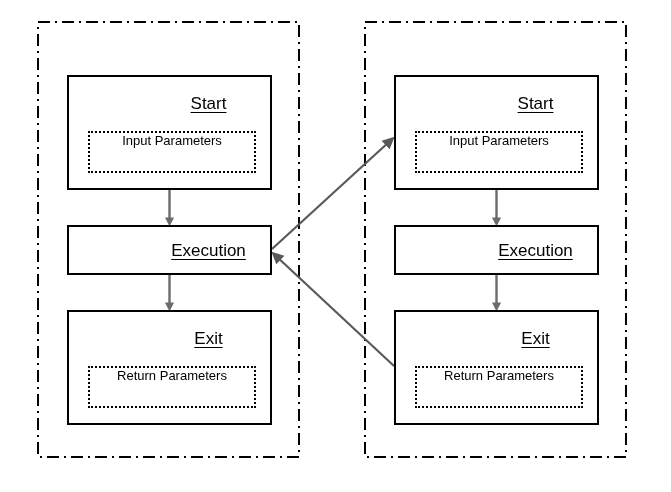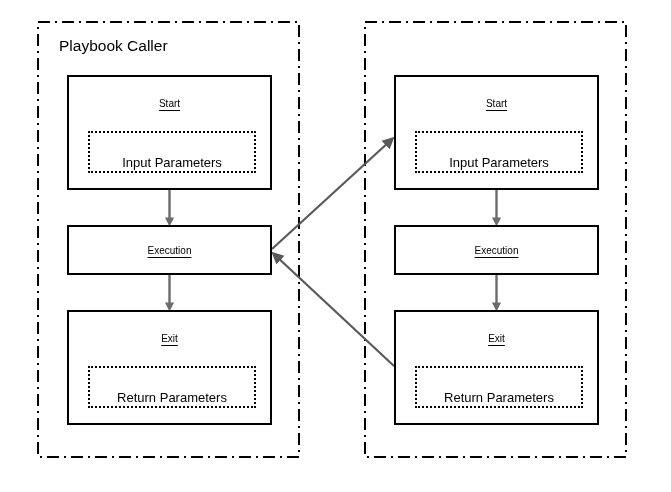--- a/index.html
+++ b/index.html
@@ -55,56 +55,56 @@
     position: absolute;
     box-sizing: border-box;
     background: #ffffff;
     border: 2px solid #000000;
   }
   .node-title {
     position: absolute;
     left: 0;
     width: 100%;
     text-align: center;
-    font-size: 10px;
+    font-size: 17px;
     line-height: 19px;
     color: #000000;
     text-decoration: underline;
     text-underline-offset: 3px;
     white-space: nowrap;
+    padding-left: 39px;
   }
   .node-tall .node-title { top: 17px; }
   .node-short .node-title { top: 14px; }
 
   .param-box {
     position: absolute;
     box-sizing: border-box;
     border: 2px dotted #000000;
     background: transparent;
     display: flex;
-    align-items: flex-end;
+    align-items: flex-start;
     justify-content: center;
   }
   .param-label {
     font-size: 13px;
     line-height: 16px;
     color: #000000;
     white-space: nowrap;
   }
 </style>
 </head>
 <body>
 
 <div id="canvas">
 
   <div class="panel" style="left:37px; top:21px; width:263px; height:437px;">
     <svg class="panel-border" viewBox="0 0 263 437">
       <rect x="1" y="1" width="261" height="435" fill="none" stroke="#000000" stroke-width="2" stroke-dasharray="12 5 2 5" stroke-linecap="butt"></rect>
     </svg>
-    <div class="panel-title">Playbook Caller</div>
   </div>
 
   <div class="panel" style="left:364px; top:21px; width:263px; height:437px;">
     <svg class="panel-border" viewBox="0 0 263 437">
       <rect x="1" y="1" width="261" height="435" fill="none" stroke="#000000" stroke-width="2" stroke-dasharray="12 5 2 5" stroke-linecap="butt"></rect>
     </svg>
   </div>
 
   <svg id="edge-layer" viewBox="0 0 671 492">
     <defs>

